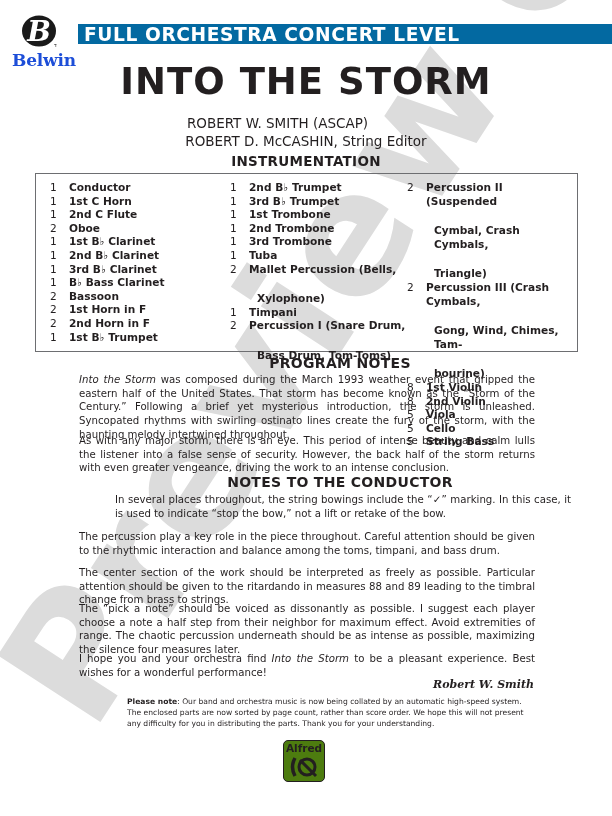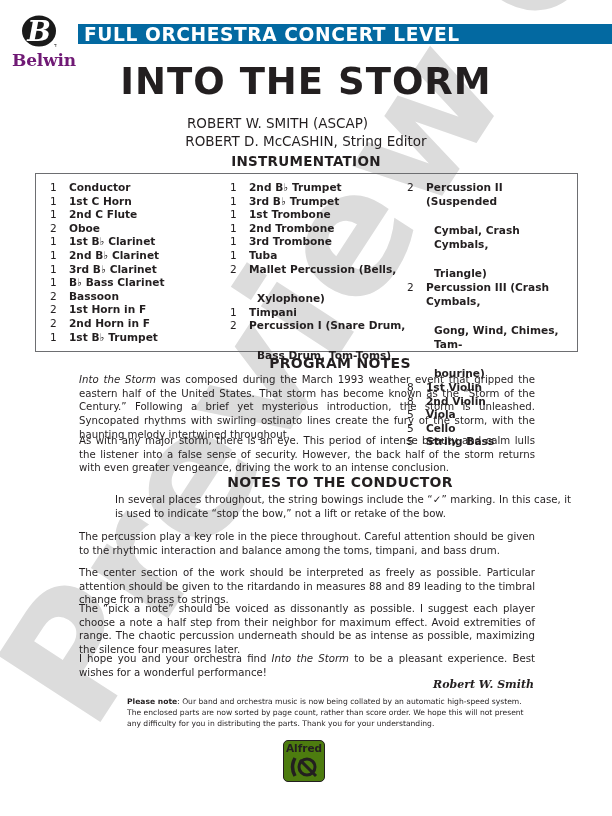--- a/index.html
+++ b/index.html
@@ -9,21 +9,21 @@
 
   
   .watermark { position: absolute; left: 0; top: 0; width: 612px; height: 816px; z-index: 0; pointer-events: none; }
 
   .content { position: absolute; left: 0; top: 0; width: 612px; height: 816px; z-index: 1; }
 
   
   .logo { left: 12px; top: 14px; width: 60px; height: 56px; }
   .logo-b { position: absolute; left: 9px; top: 0; width: 36px; height: 34px; }
   .logo-word { position: absolute; left: 0; top: 36px; font-family: "DejaVu Serif", serif; font-weight: bold;
-               font-size: 17px; letter-spacing: -0.2px; color: #701a75; }
+               font-size: 17px; letter-spacing: -0.2px; color: #1d4ed8; }
   .header-bar { left: 78px; top: 24px; width: 534px; height: 20px; background: #0369a1; }
   .header-bar-text { position: absolute; left: 6px; top: -1px; font-family: "DejaVu Sans", sans-serif;
                      font-weight: bold; font-size: 19px; color: #ffffff; letter-spacing: 0.6px; white-space: nowrap;
                      transform: scaleX(0.98); transform-origin: left; line-height: 22px; }
 
   .title { left: 0; width: 612px; top: 62px; text-align: center; font-family: "DejaVu Sans", sans-serif;
            font-weight: bold; font-size: 37px; letter-spacing: 1px; color: #231f20; line-height: 40px; }
   .composer { left: 0; width: 555px; top: 114px; text-align: center; font-size: 13.5px; line-height: 18px; }
   .editor { left: 0; width: 612px; top: 132px; text-align: center; font-size: 13.5px; line-height: 18px; }
   .instr-heading { left: 0; width: 612px; top: 153px; text-align: center; font-weight: bold; font-size: 13.5px; letter-spacing: 0.3px; }

